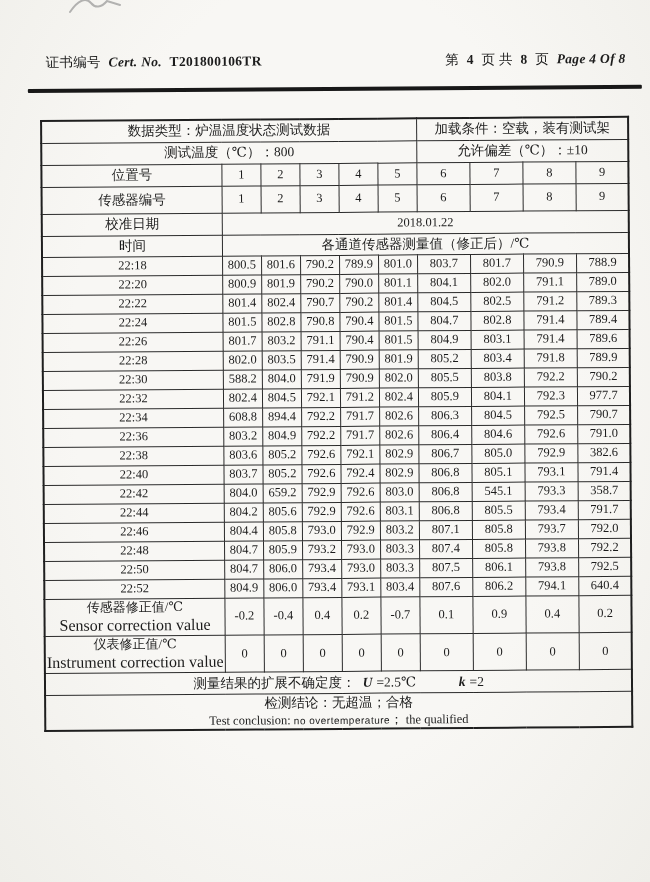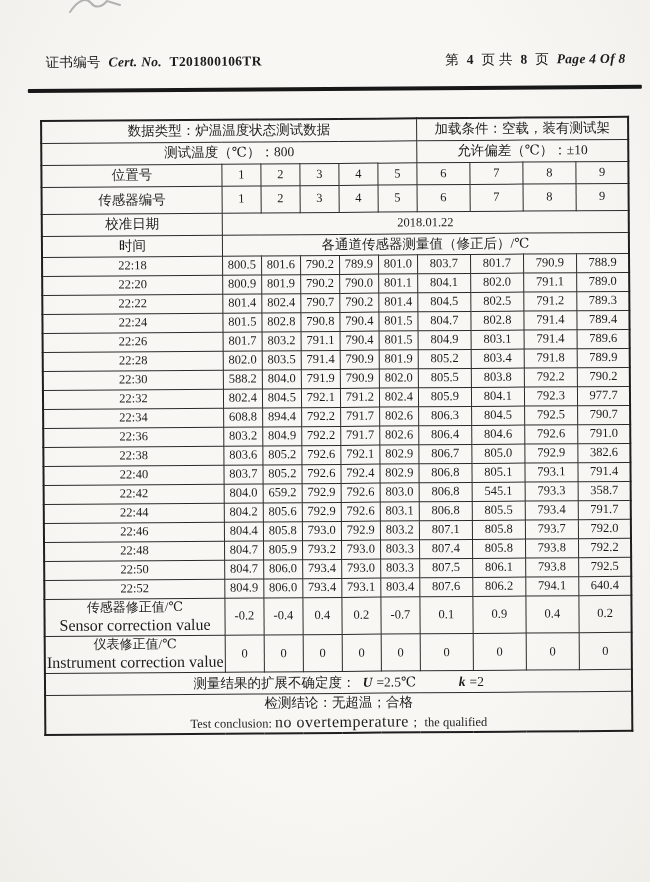--- a/index.html
+++ b/index.html
@@ -37,21 +37,21 @@
   .h21{height:21px;}
   .h19{height:19px;}
   .h36{height:36px;}
   .h34{height:34px;}
   .zh{font-size:13.5px;}
   .two div{line-height:1.25;font-size:16px;white-space:nowrap;}
   .two div:first-child{font-size:13px;}
   .uncert span{margin:0 2px;}
   .uncert .gap{display:inline-block;width:28px;}
   .concl div{line-height:1.3;}
-  .mono{font-family:Liberation Serif, serif;font-size:16px;letter-spacing:.5px;}
+  .mono{font-family:Liberation Sans, sans-serif;font-size:10px;letter-spacing:.5px;}
 </style>
 </head>
 <body>
 
 <div class="page">
   <svg class="handwriting" width="60" height="18" viewBox="0 0 60 18">
     <path d="M4,15 C12,3 20,0 25,6 C29,11 35,11 41,4 L54,8" fill="none" stroke="#8f8f8f" stroke-width="2" stroke-linecap="round"></path>
   </svg>
 
   <div class="tilt">

